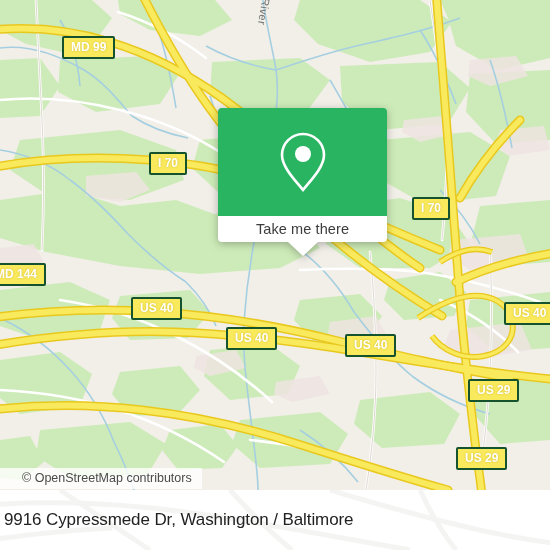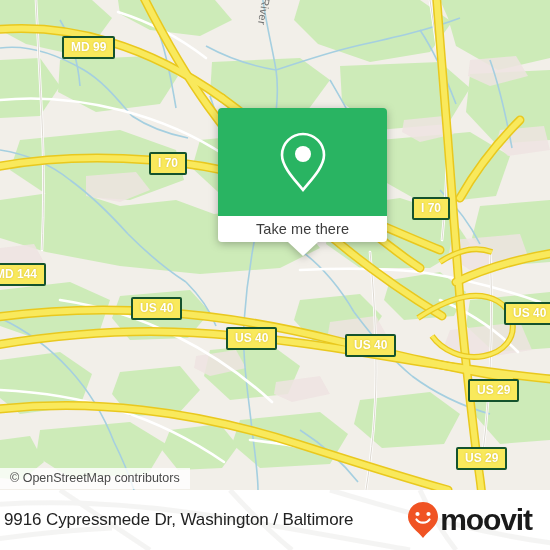--- a/index.html
+++ b/index.html
@@ -53,21 +53,21 @@
     position:absolute;left:258px;top:-2px;z-index:45;
     font-size:11px;color:#6f6f6f;
     writing-mode:vertical-rl;transform:rotate(9deg);
     letter-spacing:.3px;
   }
 
   
   #attribution{
     position:absolute;left:0;top:468px;z-index:70;
     background:rgba(255,255,255,.80);
-    padding:3px 10px 4px 10px;
+    padding:3px 10px 4px 22px;
     font-size:12.5px;color:#4a4a4a;
   }
 
   
   #footer{
     position:absolute;left:0;top:490px;width:550px;height:60px;
     background:#ffffff;overflow:hidden;
   }
   #footer-faint{position:absolute;left:0;top:-490px;width:550px;height:550px;opacity:.14;}
   #footer-inner{
@@ -283,25 +283,16 @@
         <path d="M60,490 C90,510 120,530 150,550"></path>
         <path d="M230,490 C250,512 270,532 292,550"></path>
         <path d="M420,490 C430,512 442,532 456,550"></path>
         <path d="M330,490 C370,502 412,514 454,524 C494,534 528,540 560,544"></path>
         <path d="M-10,540 C30,534 70,530 112,528"></path>
       </g>
     </svg>
 
     <div id="footer-inner">
       <div id="footer-title">9916 Cypressmede Dr, Washington / Baltimore</div>
-      <div id="logo">
-        <svg width="32" height="38" viewBox="0 0 32 38">
-          <path d="M16 1 C7.7 1 1 7.7 1 16 C1 25 11 30 16 37 C21 30 31 25 31 16 C31 7.7 24.3 1 16 1 Z" fill="#f05323"></path>
-          <circle cx="10.5" cy="13" r="2.1" fill="#ffffff"></circle>
-          <circle cx="21.5" cy="13" r="2.1" fill="#ffffff"></circle>
-          <path d="M9.5 18.5 C12 22.6 20 22.6 22.5 18.5" fill="none" stroke="#ffffff" stroke-width="2.2" stroke-linecap="round"></path>
-        </svg>
-        <span id="logo-text">moovit</span>
-      </div>
     </div>
   </div>
 
 </div>
 
 </body></html>

